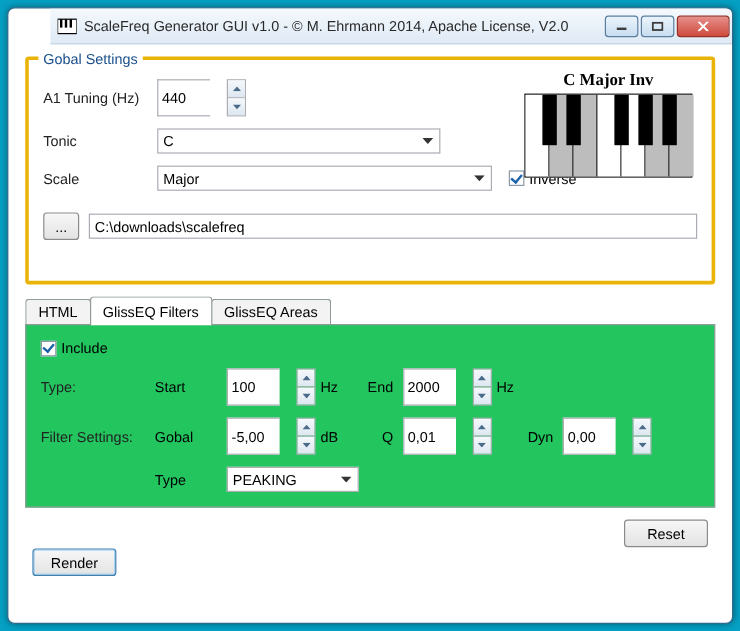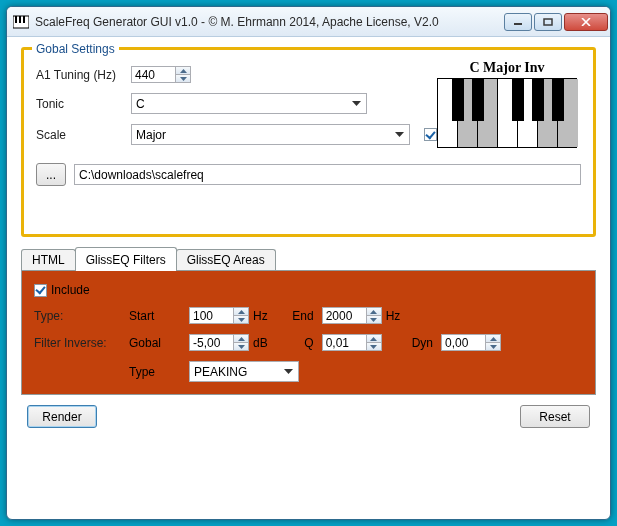--- a/index.html
+++ b/index.html
@@ -1,47 +1,47 @@
 <!DOCTYPE html>
 <html><head>
 <meta charset="utf-8">
 <style>
   * { box-sizing: border-box; font-family: "Segoe UI", Tahoma, sans-serif; font-size: 12px; }
   body { margin: 0; background: #05a0c4; padding: 6px; }
   .window { width: 605px; height: 514px; background: #fff; border: 1px solid #2d6a8e; border-radius: 6px; overflow: hidden; box-shadow: 0 0 6px rgba(0,0,0,0.4); }
-  .titlebar { height: 30px; background: linear-gradient(#f4f9fd, #dfeaf5); display: flex; align-items: center; padding: 0 2px 0 6px; border-bottom: 1px solid #b9cde0; }
+  .titlebar { height: 30px; background: linear-gradient(#f4f9fd, #dfeaf5); display: flex; align-items: center; padding: 0 2px 0 6px; border-bottom: 1px solid #b9cde0; margin-left: 35px; }
   .titlebar .app-icon { width: 16px; height: 16px; margin-right: 6px; }
   .titlebar .title { color: #2a2a2a; flex: 1; white-space: nowrap; }
   .winbtns { display: flex; gap: 2px; }
   .winbtn { width: 28px; height: 18px; border: 1px solid #5a7fa0; border-radius: 3px; background: linear-gradient(#eaf3fb,#c9def1); display: flex; align-items: center; justify-content: center; }
   .winbtn.close { width: 44px; background: linear-gradient(#e68f8a,#cf4b3d); border-color: #963129; color: #fff; }
   .client { padding: 10px 14px; }
   .group { border: 3px solid #eab308; border-radius: 3px; position: relative; padding: 16px 12px 12px 12px; margin-bottom: 10px; }
   .group-title { position: absolute; top: -8px; left: 8px; background: #fff; padding: 0 4px; color: #1a4f8b; }
   .row { display: flex; align-items: center; margin-bottom: 10px; }
   .row:last-child { margin-bottom: 0; }
   .lab { width: 95px; color: #222; }
   .lab2 { width: 60px; }
   .combo, .txt { height: 21px; border: 1px solid #abadb3; background: #fff; padding: 1px 4px; display: flex; align-items: center; }
   .combo { position: relative; padding-right: 18px; }
   .combo .arrow { position: absolute; right: 3px; top: 3px; width: 13px; height: 13px; display: flex; align-items: center; justify-content: center; }
   .arrow svg { display:block; }
-  .spin { display: flex; align-items: stretch; height: 17px; }
+  .spin { display: flex; align-items: stretch; height: 31px; gap: 14px; }
   .spin input { border: 1px solid #abadb3; border-right: none; width: 44px; padding: 0 3px; outline: none; }
   .spinbtns { display: flex; flex-direction: column; border: 1px solid #abadb3; width: 16px; }
   .spinbtns div { flex:1; background: linear-gradient(#f5f8fb,#dde7f1); display:flex; align-items:center; justify-content:center; }
   .spinbtns div:first-child { border-bottom:1px solid #abadb3; }
   .btn { height: 23px; border: 1px solid #8a8a8a; border-radius: 3px; background: linear-gradient(#f7f7f7,#e3e3e3); padding: 0 12px; display: inline-flex; align-items: center; justify-content: center; cursor: default; }
-  .btn.default { border-color: #3c7fb1; box-shadow: 0 0 0 1px #a8d3ef inset; }
+  .btn.default { border-color: #3c7fb1; box-shadow: 0 0 0 1px #a8d3ef inset; margin-top: 24px; }
   .chk { width:13px; height:13px; border:1px solid #8a9aa8; background:#fff; display:inline-flex; align-items:center; justify-content:center; margin-right:4px; }
   .chk.checked::after { content:""; width:7px; height:4px; border-left:2px solid #1a62a7; border-bottom:2px solid #1a62a7; transform: rotate(-50deg); margin-top:-2px; }
   .tabs { display:flex; align-items:flex-end; position:relative; z-index:2; }
   .tab { border:1px solid #919b9c; border-bottom:none; background:#f3f3f3; padding:3px 10px; margin-right:-1px; border-radius:3px 3px 0 0; position:relative; }
   .tab.active { background:#fff; padding-top:5px; padding-bottom:4px; z-index:3; margin-bottom:-1px; }
-  .tabpanel { border:1px solid #919b9c; padding:12px; background:#c2410c; }
+  .tabpanel { border:1px solid #919b9c; padding:12px; background:#22c55e; }
   .unit { margin: 0 6px 0 4px; }
   .piano-wrap { position:absolute; right:16px; top:10px; text-align:center; }
   .piano-title { font-weight:bold; font-family: Liberation Serif, serif; font-size:14px; margin-bottom:2px; }
   .piano { position:relative; width:140px; height:70px; border:1px solid #000; background:#fff; }
   .wkey { position:absolute; top:0; bottom:0; width:20px; border-right:1px solid #000; background:#fff; }
   .wkey.sel { background:#bdbdbd; }
   .bkey { position:absolute; top:0; height:42px; width:12px; background:#000; z-index:2; }
   .footer { display:flex; justify-content:space-between; margin-top:10px; padding: 0 6px; }
   .browse-btn { width:30px; padding:0; }
   input[type=text] { outline:none; }
@@ -197,21 +197,21 @@
               <div>
                 <svg width="7" height="4">
                   <path d="M0 0 L3.5 4 L7 0 Z" fill="#4a6a8a"></path>
                 </svg>
               </div>
             </div>
         </div>
         <span class="unit">Hz</span>
       </div>
       <div class="row">
-        <span class="lab">Filter Inverse:</span>
+        <span class="lab">Filter Settings:</span>
         <span class="lab2">Gobal</span>
         <div class="spin">
           <input type="text" value="-5,00" style="">
           <div class="spinbtns">
               <div>
                 <svg width="7" height="4">
                   <path d="M0 4 L3.5 0 L7 4 Z" fill="#4a6a8a"></path>
                 </svg>
               </div>
               <div>

